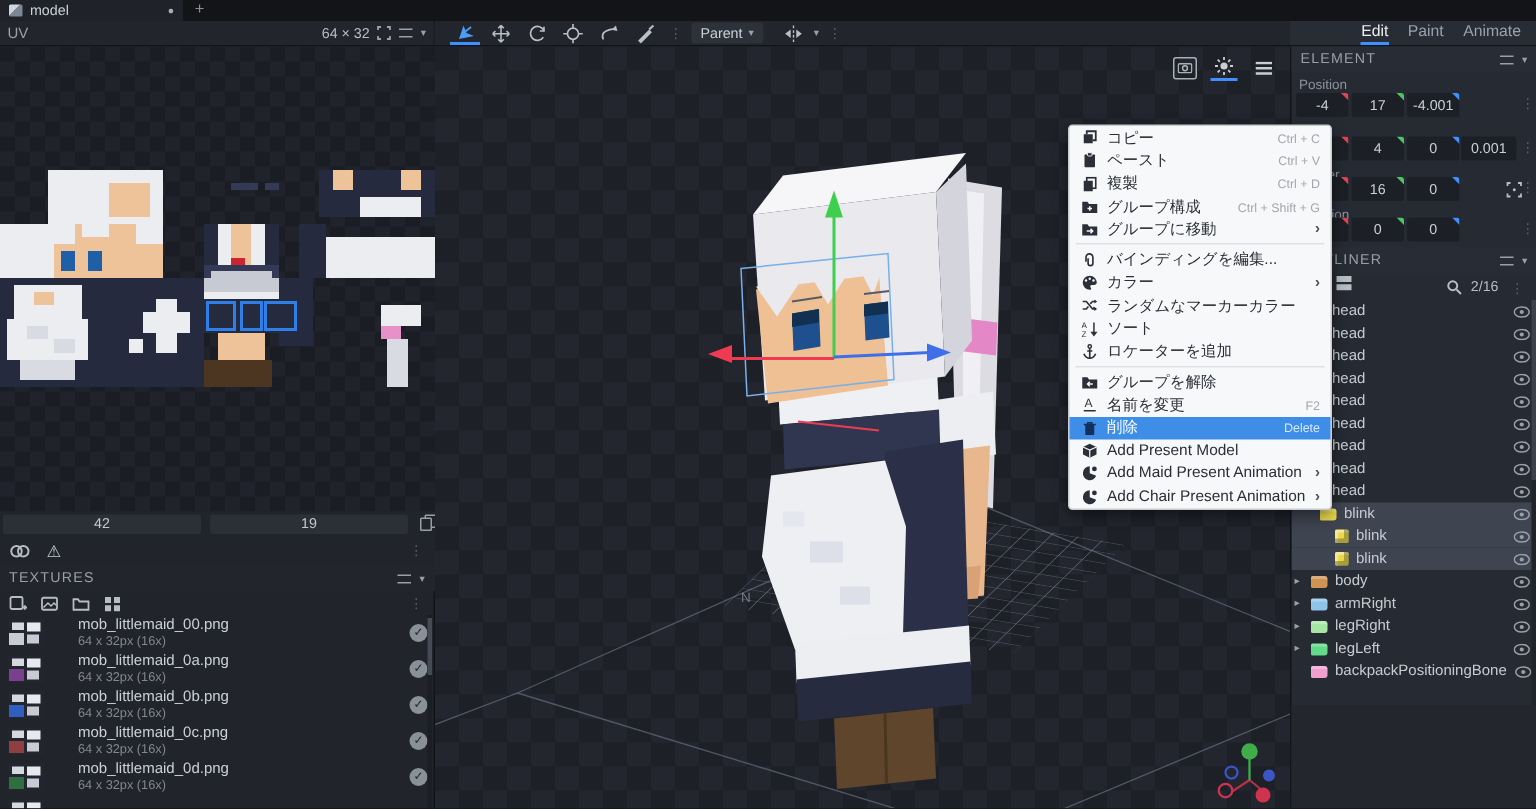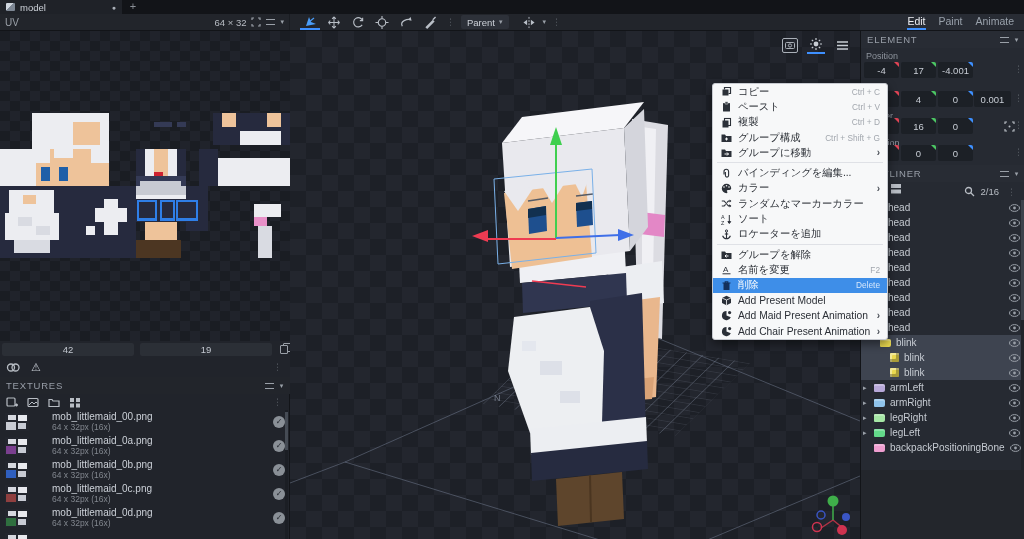--- a/index.html
+++ b/index.html
@@ -682,22 +682,22 @@
         <span>blink</span>
         <span class="eye">
             <svg class="mi" width="11" height="8" viewBox="0 0 11 8">
               <ellipse cx="5.5" cy="4" rx="5" ry="3.4" stroke="#9aa0a8" fill="none"></ellipse>
               <circle cx="5.5" cy="4" r="1.4" fill="#9aa0a8"></circle>
             </svg>
           </span>
       </div>
       <div class="orow pl12">
         <span class="arr">▸</span>
-        <span class="fico" style="background:#b7a8d8"></span>
-        <span>armLeft</span>
+        <span class="fico" style="background:#cf9352"></span>
+        <span>body</span>
         <span class="eye">
             <svg class="mi" width="11" height="8" viewBox="0 0 11 8">
               <ellipse cx="5.5" cy="4" rx="5" ry="3.4" stroke="#9aa0a8" fill="none"></ellipse>
               <circle cx="5.5" cy="4" r="1.4" fill="#9aa0a8"></circle>
             </svg>
           </span>
       </div>
       <div class="orow pl12">
         <span class="arr">▸</span>
         <span class="fico" style="background:#8fc3ea"></span>

